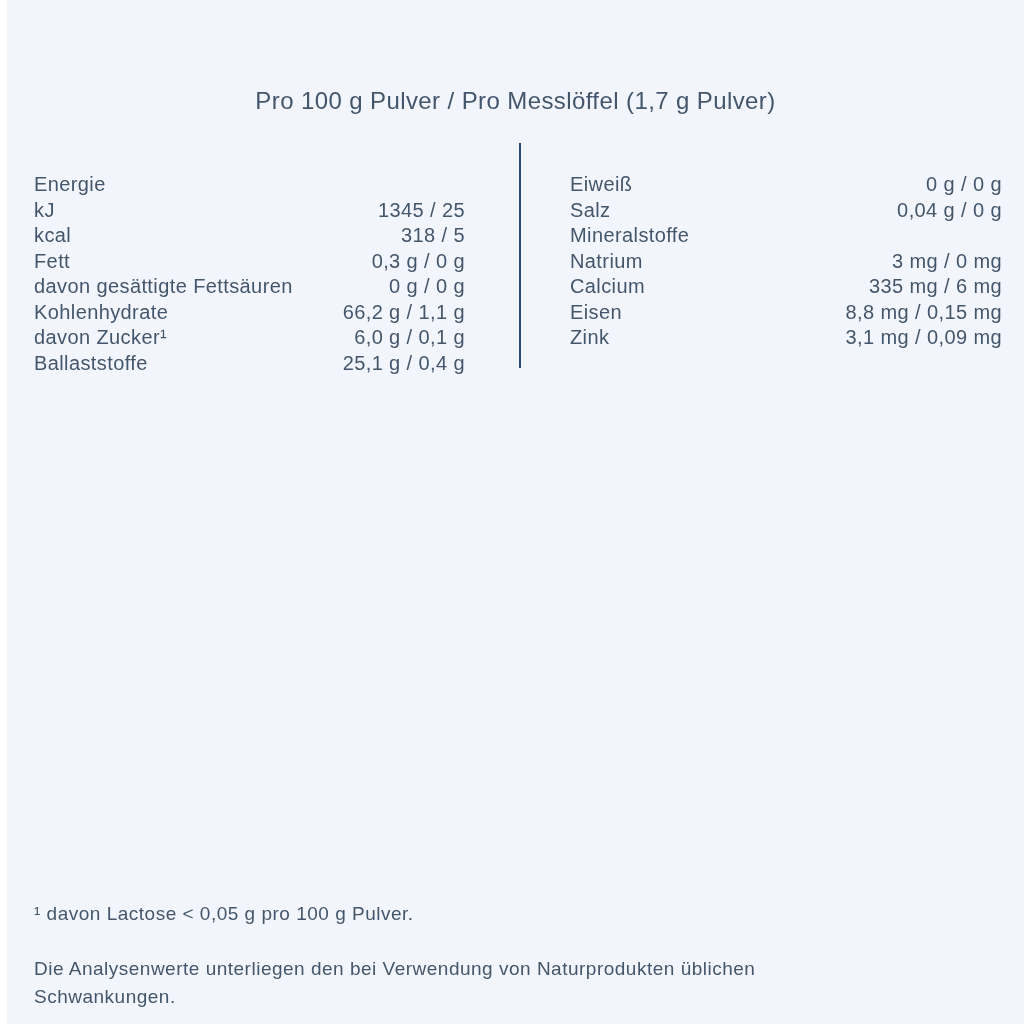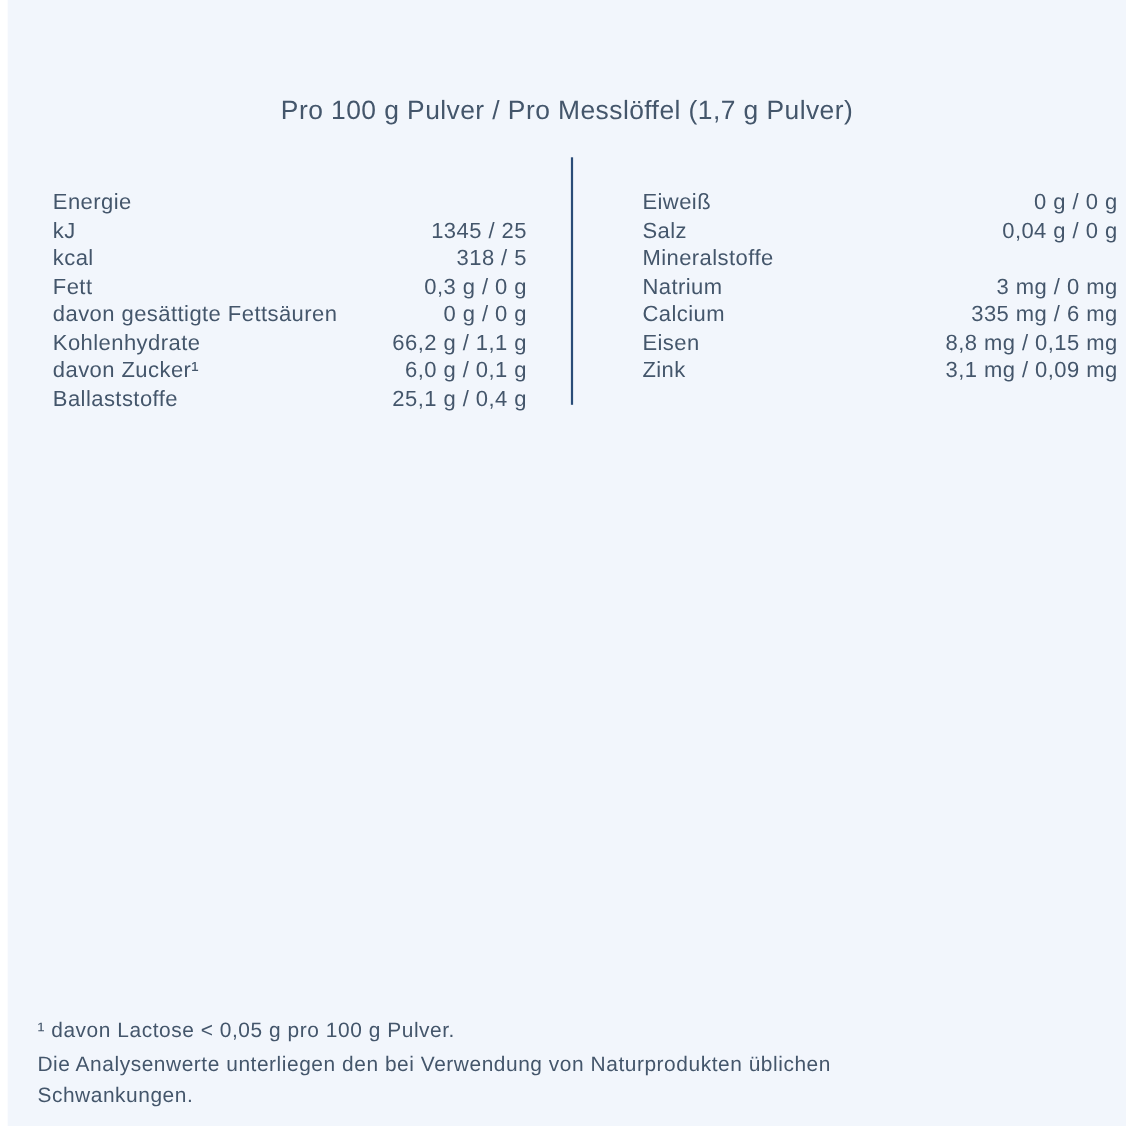--- a/index.html
+++ b/index.html
@@ -51,21 +51,20 @@
     position: absolute;
     left: 512px;
     top: 143px;
     width: 2px;
     height: 225px;
     background: var(--divider);
   }
   .col {
     position: absolute;
     top: 172px;
-    margin-left: 14px;
   }
   .col-left  { left: 27px;  width: 431px; }
   .col-right { left: 563px; width: 432px; }
   .row {
     display: flex;
     justify-content: space-between;
     align-items: baseline;
     height: 25.5px;
     font-size: 20px;
     line-height: 25.5px;
@@ -74,21 +73,21 @@
     white-space: nowrap;
   }
   .row .val { text-align: center; }
   .footnote {
     position: absolute;
     left: 27px;
     font-size: 19px;
     letter-spacing: 0.5px;
     color: var(--text);
   }
-  .footnote-lactose { top: 902px; line-height: 24px; margin-top: 24px; }
+  .footnote-lactose { top: 902px; line-height: 24px; }
   .footnote-disclaimer { top: 955px; width: 800px; line-height: 28px; }
 </style>
 </head>
 <body>
 
 <div class="sheet">
 
   <div class="subtitle">Pro 100 g Pulver / Pro Messlöffel (1,7 g Pulver)</div>
 
   <div class="divider"></div>

